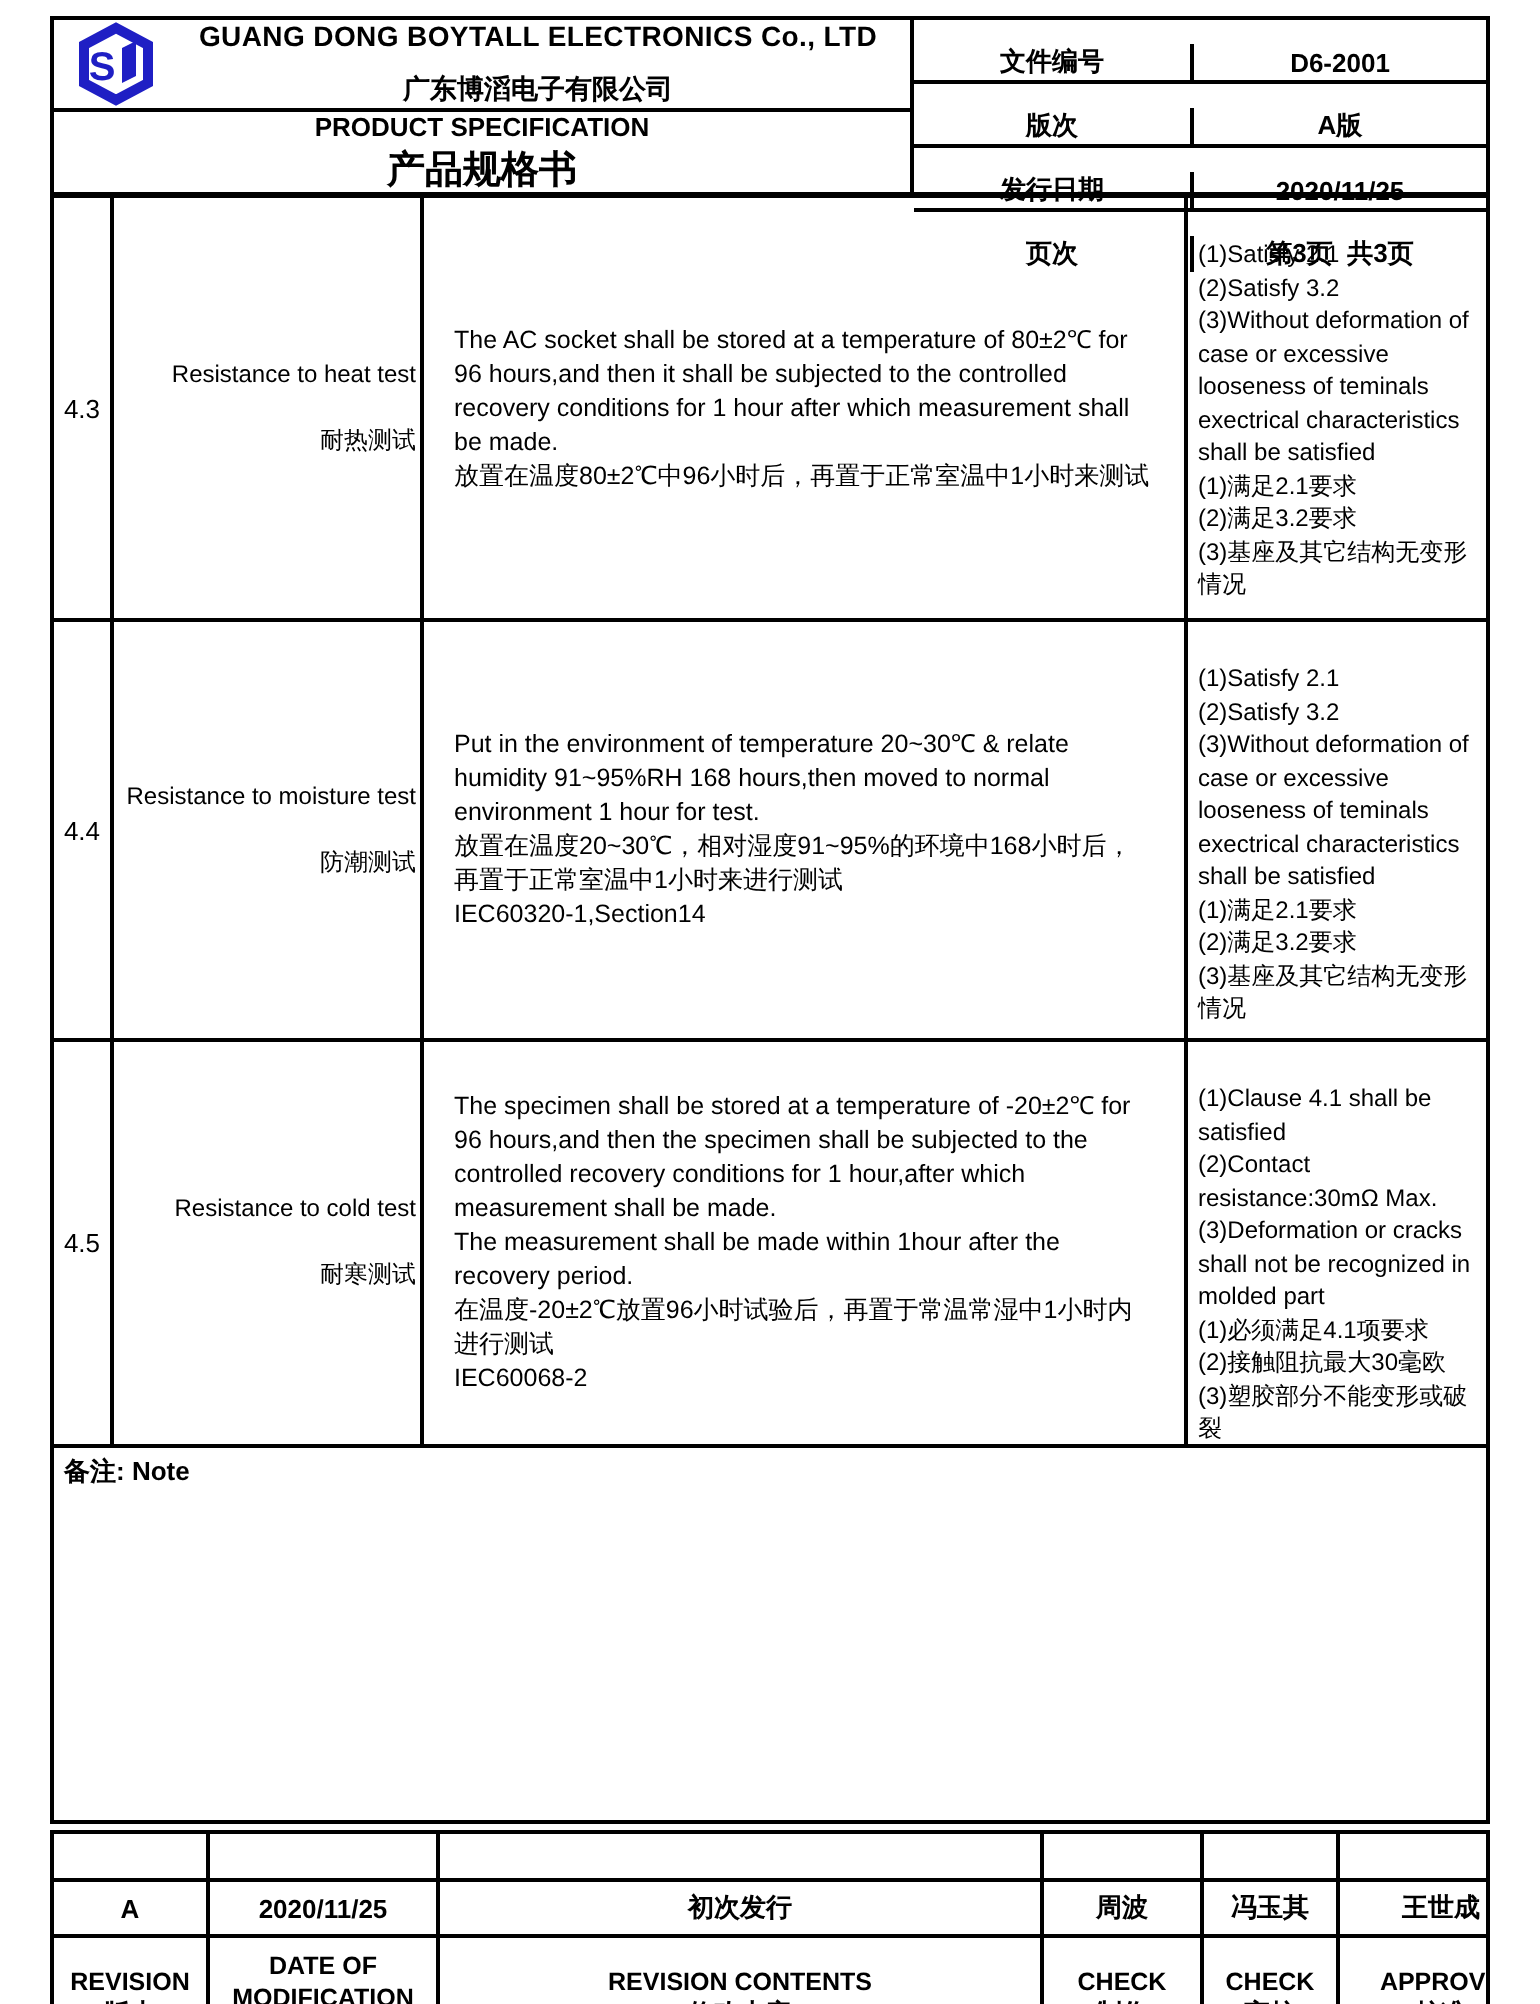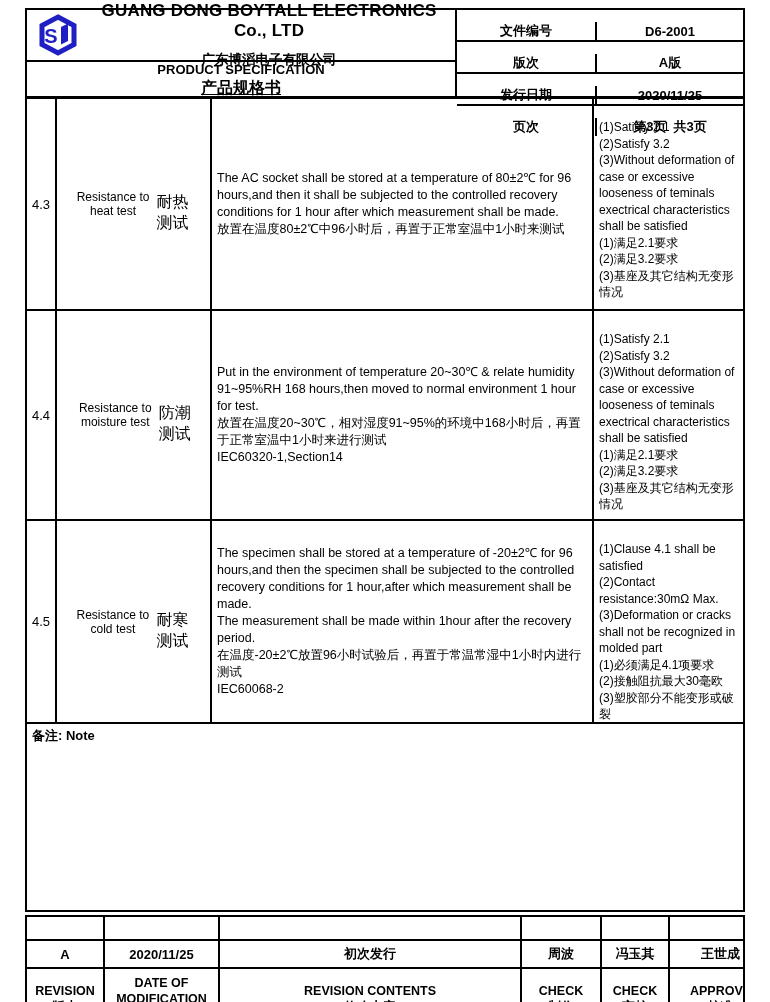--- a/index.html
+++ b/index.html
@@ -9,39 +9,39 @@
     box-sizing:border-box; padding:8px 25px 0 25px;
   }
   .bordered { border:2px solid #000; box-sizing:border-box; }
 
   
   .header { display:flex; height:90px; }
   .header-left { width:430px; border-right:2px solid #000; display:flex; flex-direction:column; box-sizing:border-box; }
   .company-box { height:52px; border-bottom:2px solid #000; display:flex; align-items:center; box-sizing:border-box; padding-left:6px; }
   .logo-wrap { width:50px; flex:0 0 50px; display:flex; align-items:center; justify-content:center; }
   .company-names { flex:1; text-align:center; font-weight:bold; }
-  .company-en { font-size:17px; letter-spacing:0.2px; }
+  .company-en { font-size:14px; letter-spacing:0.2px; }
   .company-cn { font-size:13.5px; margin-top:10px; }
   .title-box { flex:1; display:flex; flex-direction:column; align-items:center; justify-content:center; font-weight:bold; }
   .title-en { font-size:13px; }
-  .title-cn { font-size:16px; margin-top:1px;text-decoration:underline; }
+  .title-cn { font-size:19px; margin-top:1px; }
   .header-right { flex:1; display:grid; grid-template-columns:140px 1fr; grid-auto-rows:1fr; }
   .info-cell { display:flex; align-items:center; justify-content:center; font-weight:bold; font-size:13px; border-bottom:2px solid #000; box-sizing:border-box; white-space:pre-wrap;margin-top:12px; }
   .info-cell.last { border-bottom:none; }
   .info-label { border-right:2px solid #000; }
 
   
   .spec-table { margin-top:-2px; display:grid; grid-template-columns:30px 155px 382px 1fr; grid-template-rows:212px 210px 201px; border-top-width:3px; }
   .spec-cell { border-right:2px solid #000; border-bottom:2px solid #000; box-sizing:border-box; overflow:hidden; }
   .spec-cell.col-last { border-right:none; }
   .spec-cell.row-last { border-bottom:none; }
   .cell-no { display:flex; align-items:center; justify-content:center; font-size:13px; }
-  .cell-name { display:flex; flex-direction:row; align-items:center; justify-content:center; text-align:center; font-size:12px; padding:0 17px; }
-  .cell-name .cn { margin-top:18px; font-size:16px; }
-  .cell-desc { display:flex; flex-direction:column; justify-content:center; font-size:12.5px; line-height:17px; padding:4px 5px; }
+  .cell-name { display:flex; flex-direction:column; align-items:flex-end; justify-content:center; text-align:center; font-size:12px; padding:0 2px; }
+  .cell-name .cn { margin-top:18px; font-size:12px; }
+  .cell-desc { display:flex; flex-direction:column; justify-content:center; font-size:12.5px; line-height:17px; padding:4px 15px; }
   .cell-req { font-size:12px; line-height:16.5px; padding:20px 4px 4px 5px; }
 
   
   .note-box { margin-top:-2px; height:190px; padding:3px 5px; font-weight:bold; font-size:13px; }
 
   
   .rev-table { margin-top:3px; display:grid; grid-template-columns:78px 115px 302px 80px 68px 1fr; grid-template-rows:24px 28px 1fr; height:117px; }
   .rev-cell { border-right:2px solid #000; border-bottom:2px solid #000; box-sizing:border-box; display:flex; flex-direction:column; align-items:center; justify-content:center; text-align:center; font-weight:bold; font-size:13px; overflow:hidden; }
   .rev-cell.col-last { border-right:none;padding-left:28px; }
   .rev-cell.row-last { border-bottom:none; }

